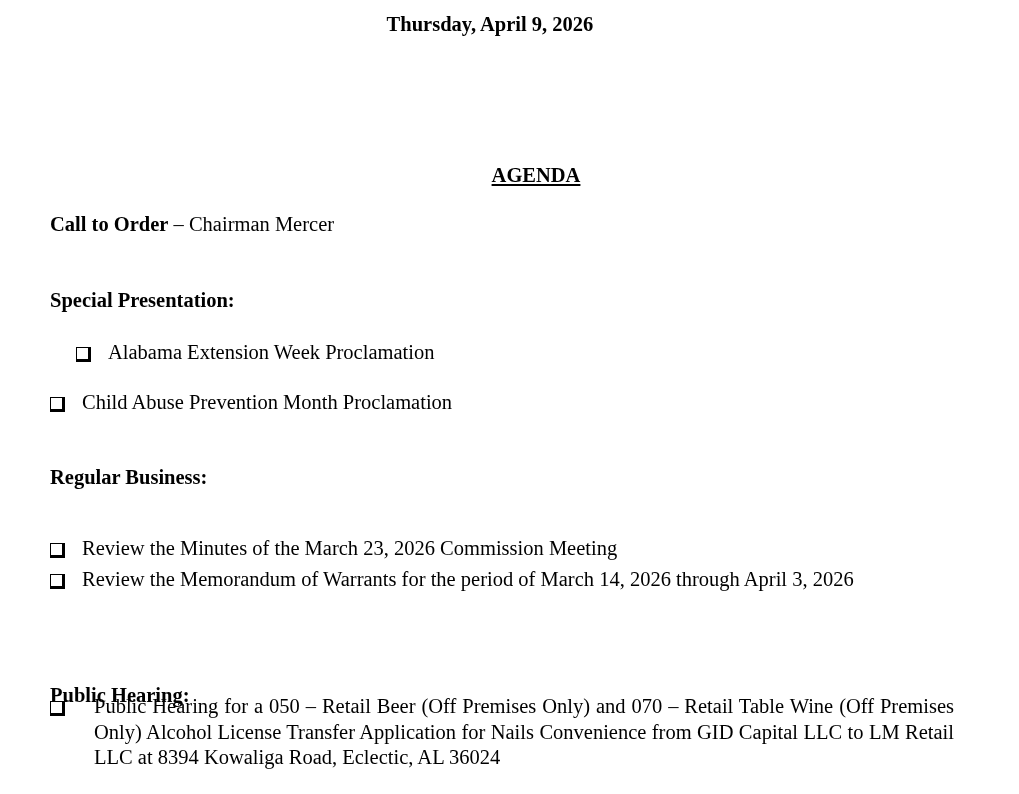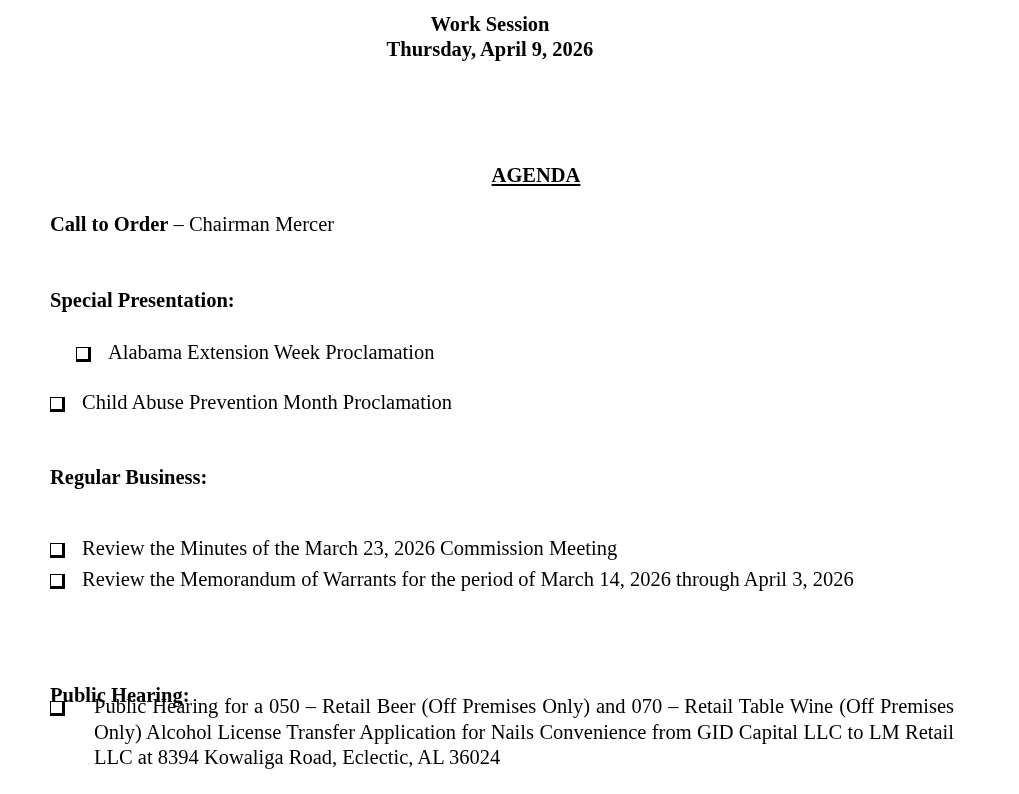--- a/index.html
+++ b/index.html
@@ -67,21 +67,20 @@
       white-space: normal;
       text-align: justify;
       text-align-last: left;
       margin-left: 12px;
     }
   </style>
 </head>
 <body>
 
 <div class="header">
-  <div>Work Session</div>
   <div>Thursday, April 9, 2026</div>
 </div>
 
 <div class="agenda-title">AGENDA</div>
 
 <div class="line" style="top:213px;">
   <span class="bold">Call to Order</span><span> – </span><span>Chairman Mercer</span>
 </div>
 
 <div class="line bold" style="top:289px;">Special Presentation:</div>

